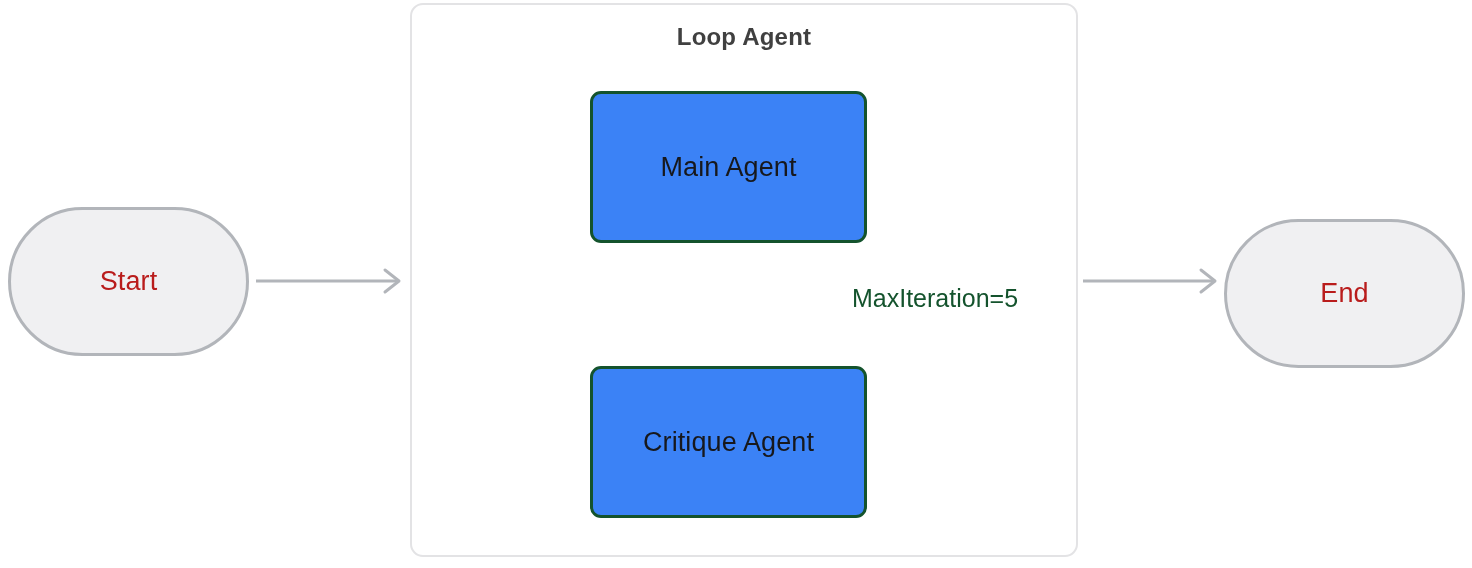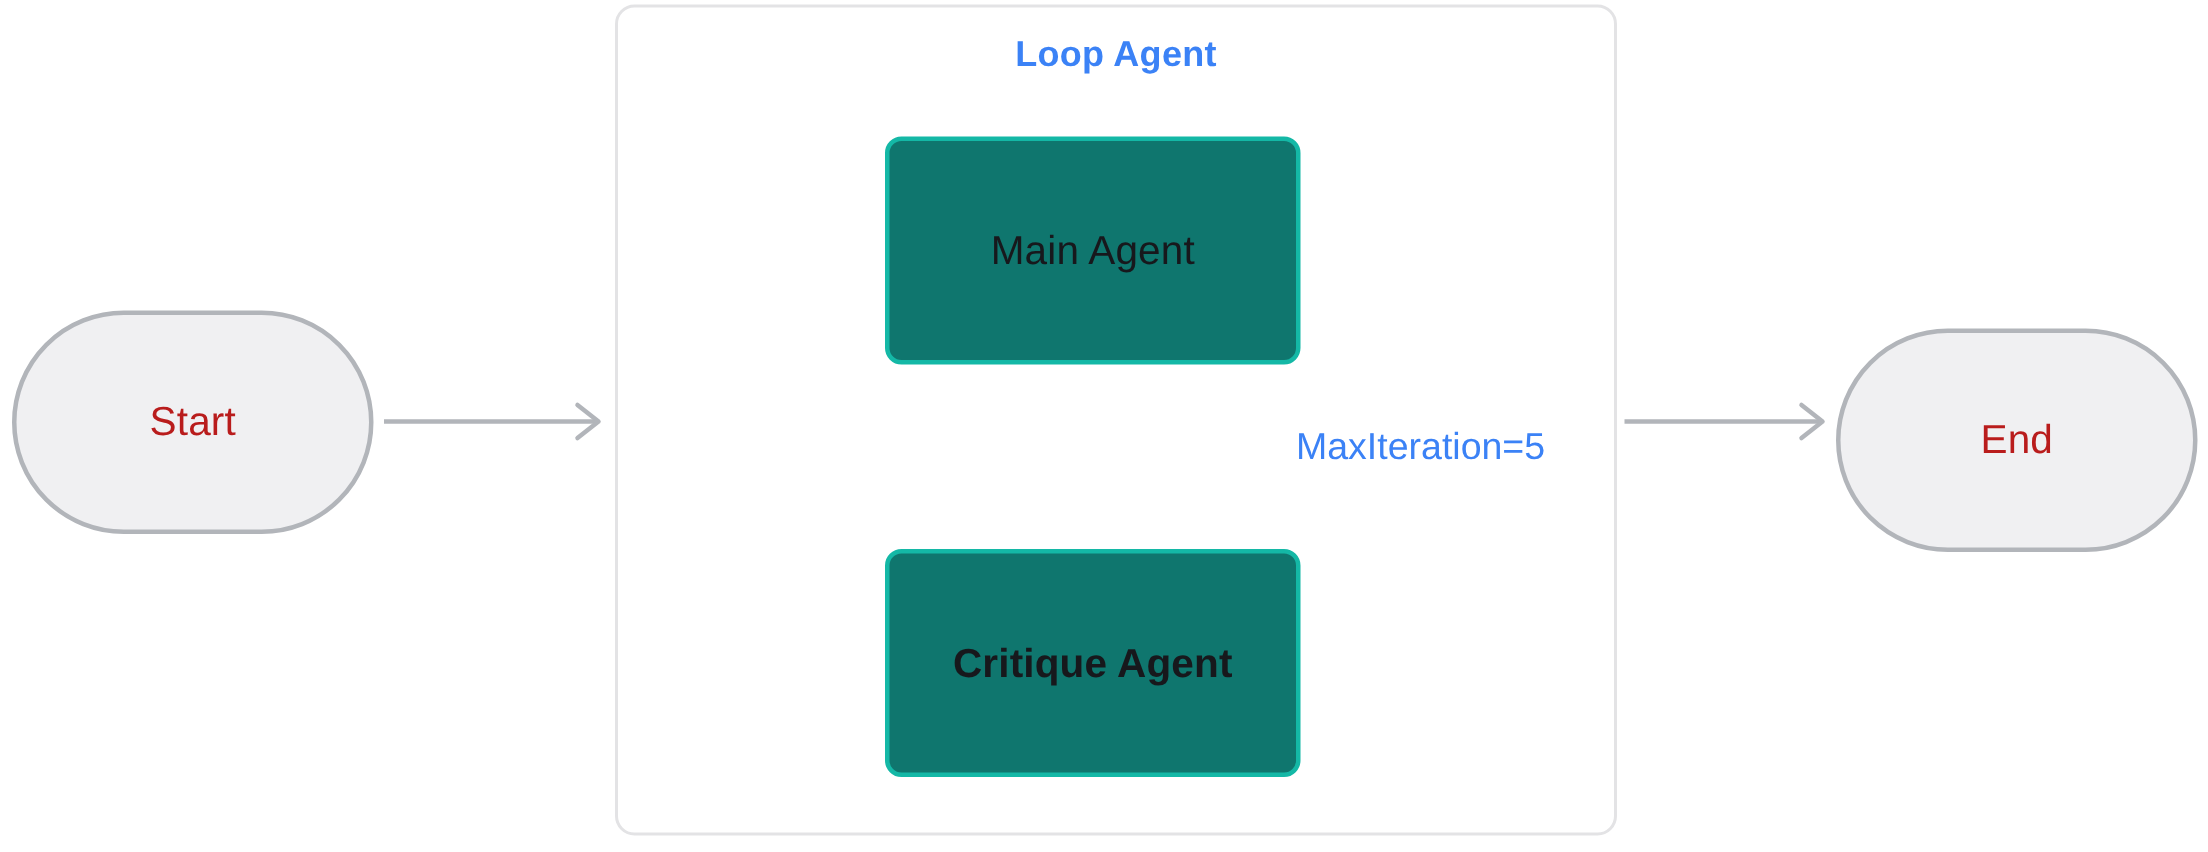--- a/index.html
+++ b/index.html
@@ -60,57 +60,56 @@
     border-radius: 13px;
   }
   #loop-title {
     position: absolute;
     left: 0;
     top: 18px;
     width: 100%;
     text-align: center;
     font-size: 24px;
     font-weight: bold;
-    color: #3b82f6;
+    color: #404040;
     letter-spacing: 0.2px;
   }
 
   
   .agent-box {
     position: absolute;
     box-sizing: border-box;
-    background: #0f766e;
-    border: 3px solid #14b8a6;
+    background: #3b82f6;
+    border: 3px solid #14532d;
     border-radius: 11px;
     display: flex;
     align-items: center;
     justify-content: center;
     text-align: center;
   }
   .agent-box .node-label {
     font-size: 27px;
     color: #17181c;
     line-height: 1;
     letter-spacing: 0.1px;
   }
   #node-main-agent     { left: 590px; top: 91px;  width: 277px; height: 152px; }
-  #node-critique-agent { left: 590px; top: 366px; width: 277px; height: 152px; font-weight: bold; }
+  #node-critique-agent { left: 590px; top: 366px; width: 277px; height: 152px; }
 
   
   #edge-label-maxiteration {
     position: absolute;
     left: 848px;
     top: 282px;
     background: #ffffff;
     padding: 3px 4px;
     font-size: 25px;
-    color: #3b82f6;
+    color: #14532d;
     white-space: nowrap;
     line-height: 1.1;
-    margin-left: 12px;
   }
 </style>
 </head>
 <body>
 
 <div id="canvas">
 
   <svg id="edges" viewBox="0 0 1472 568" width="1472" height="568" xmlns="http://www.w3.org/2000/svg">
 
     <g>

